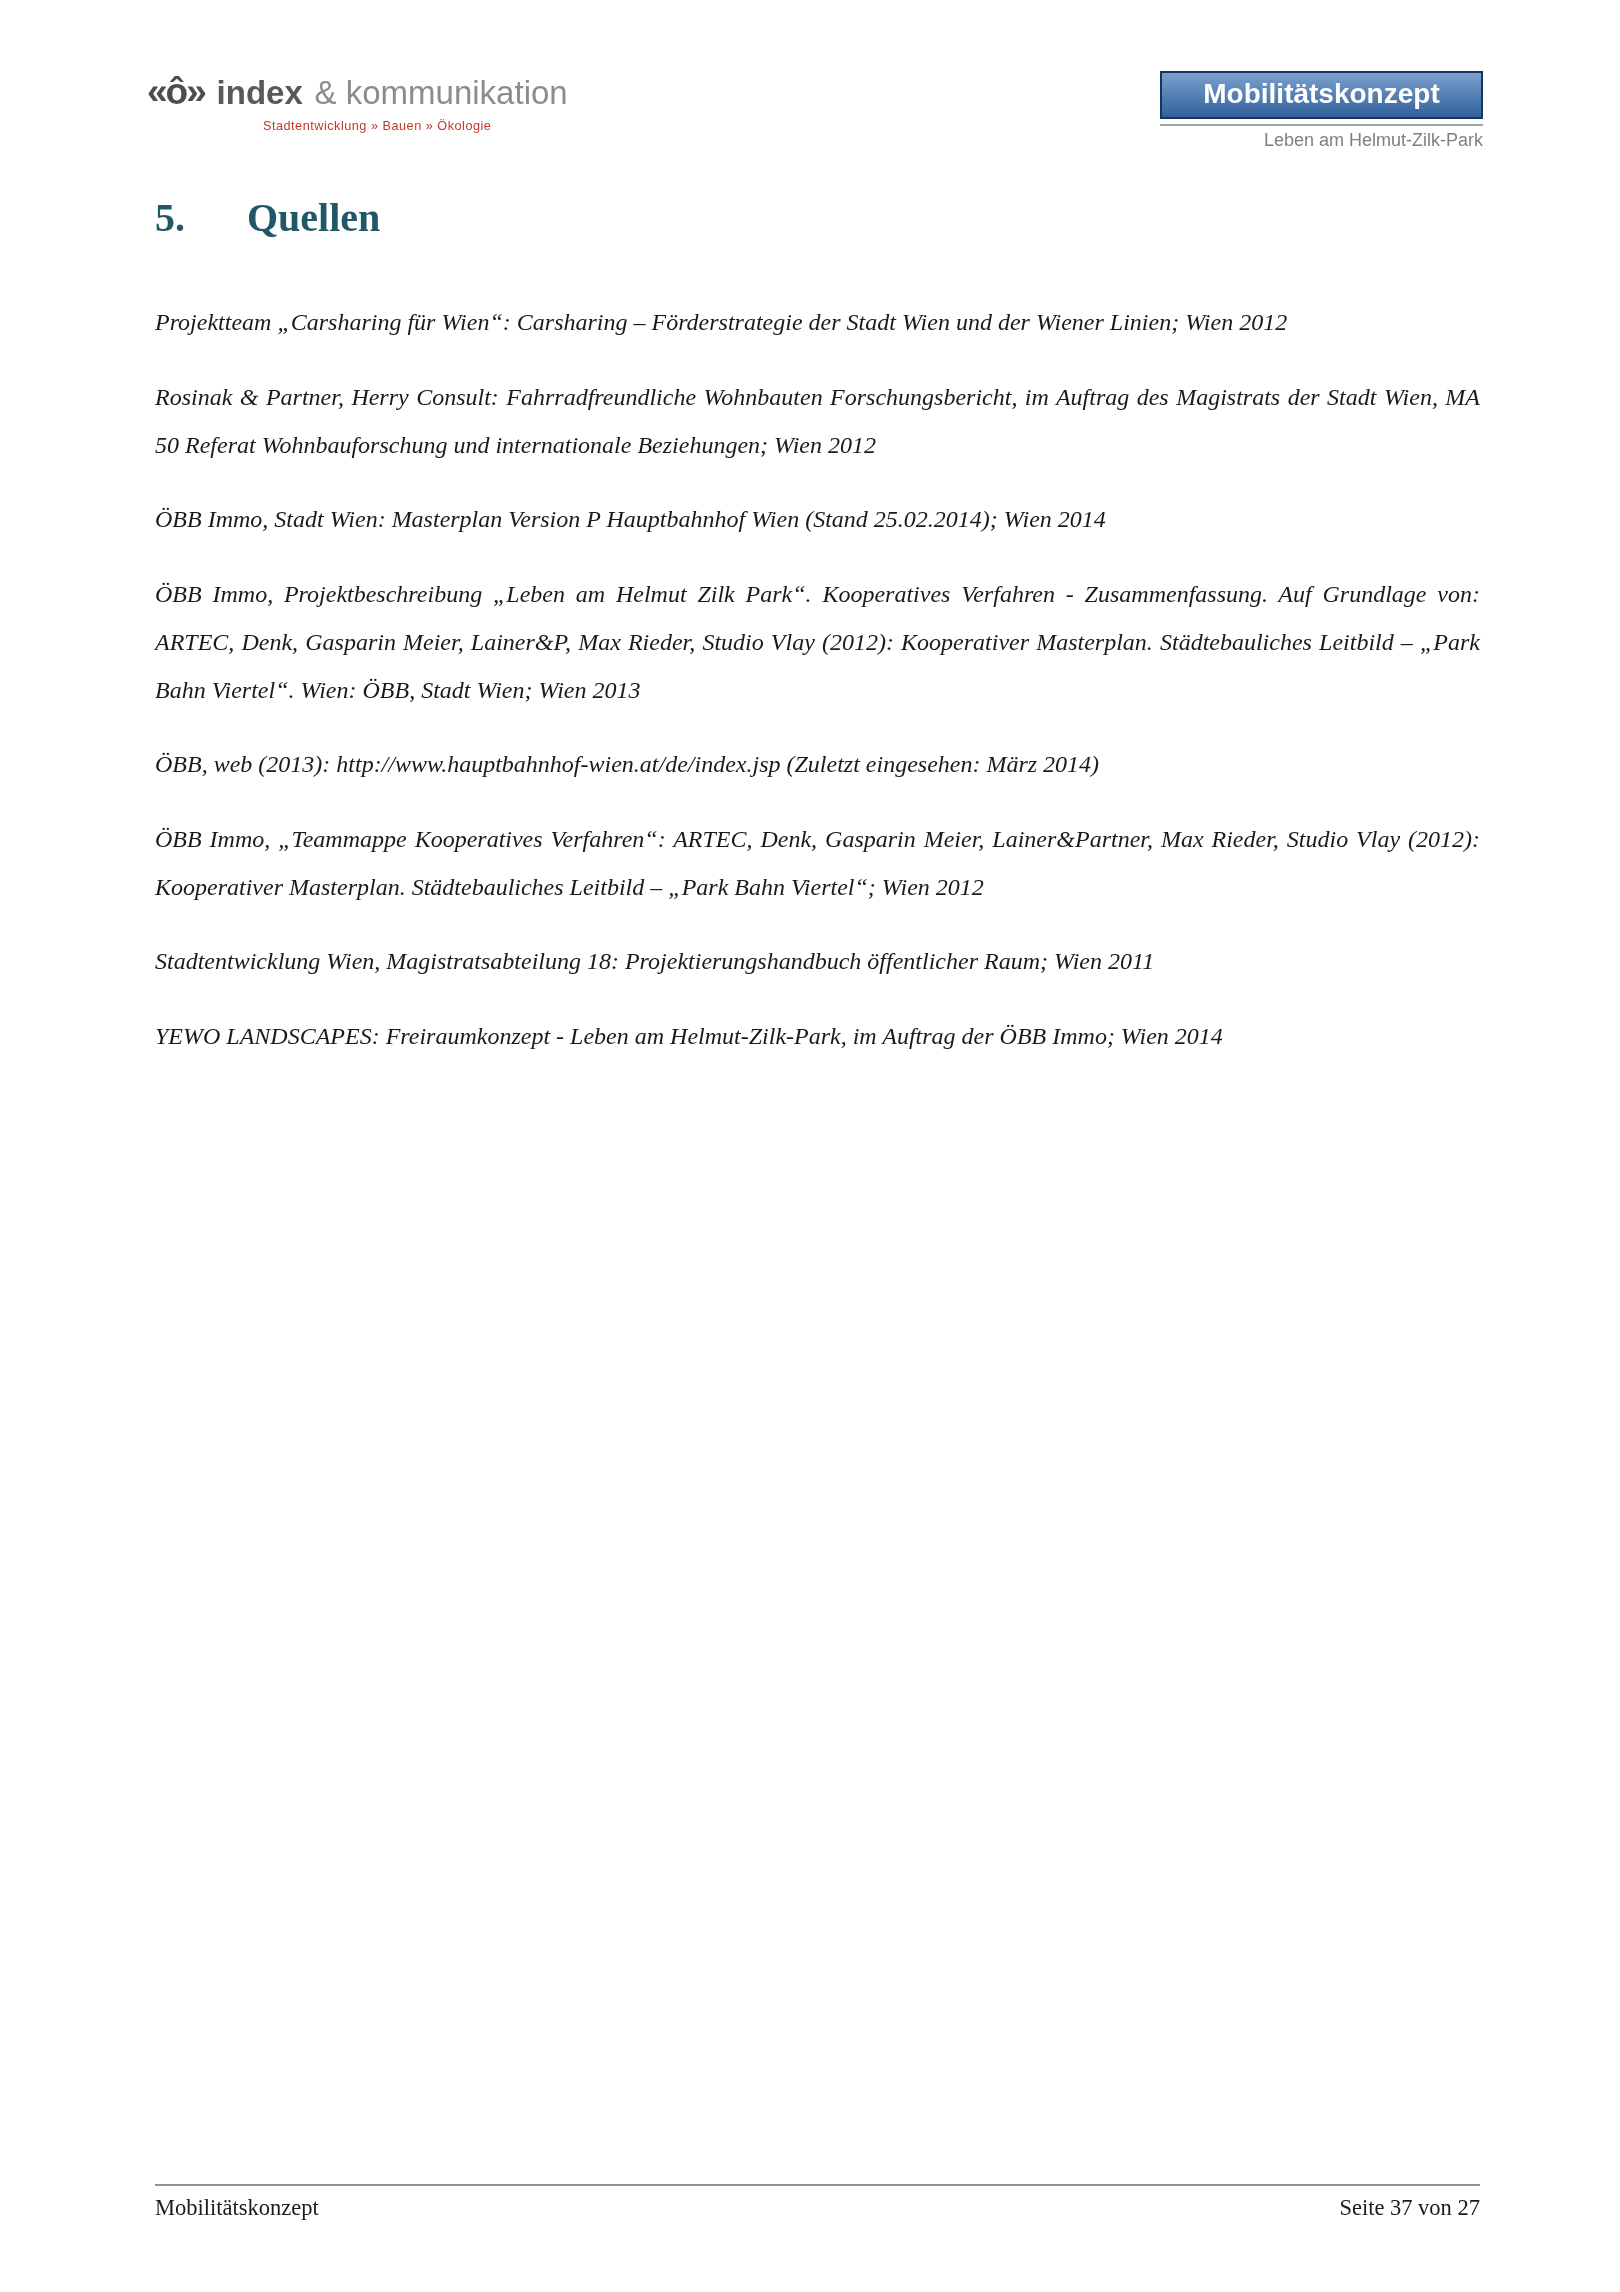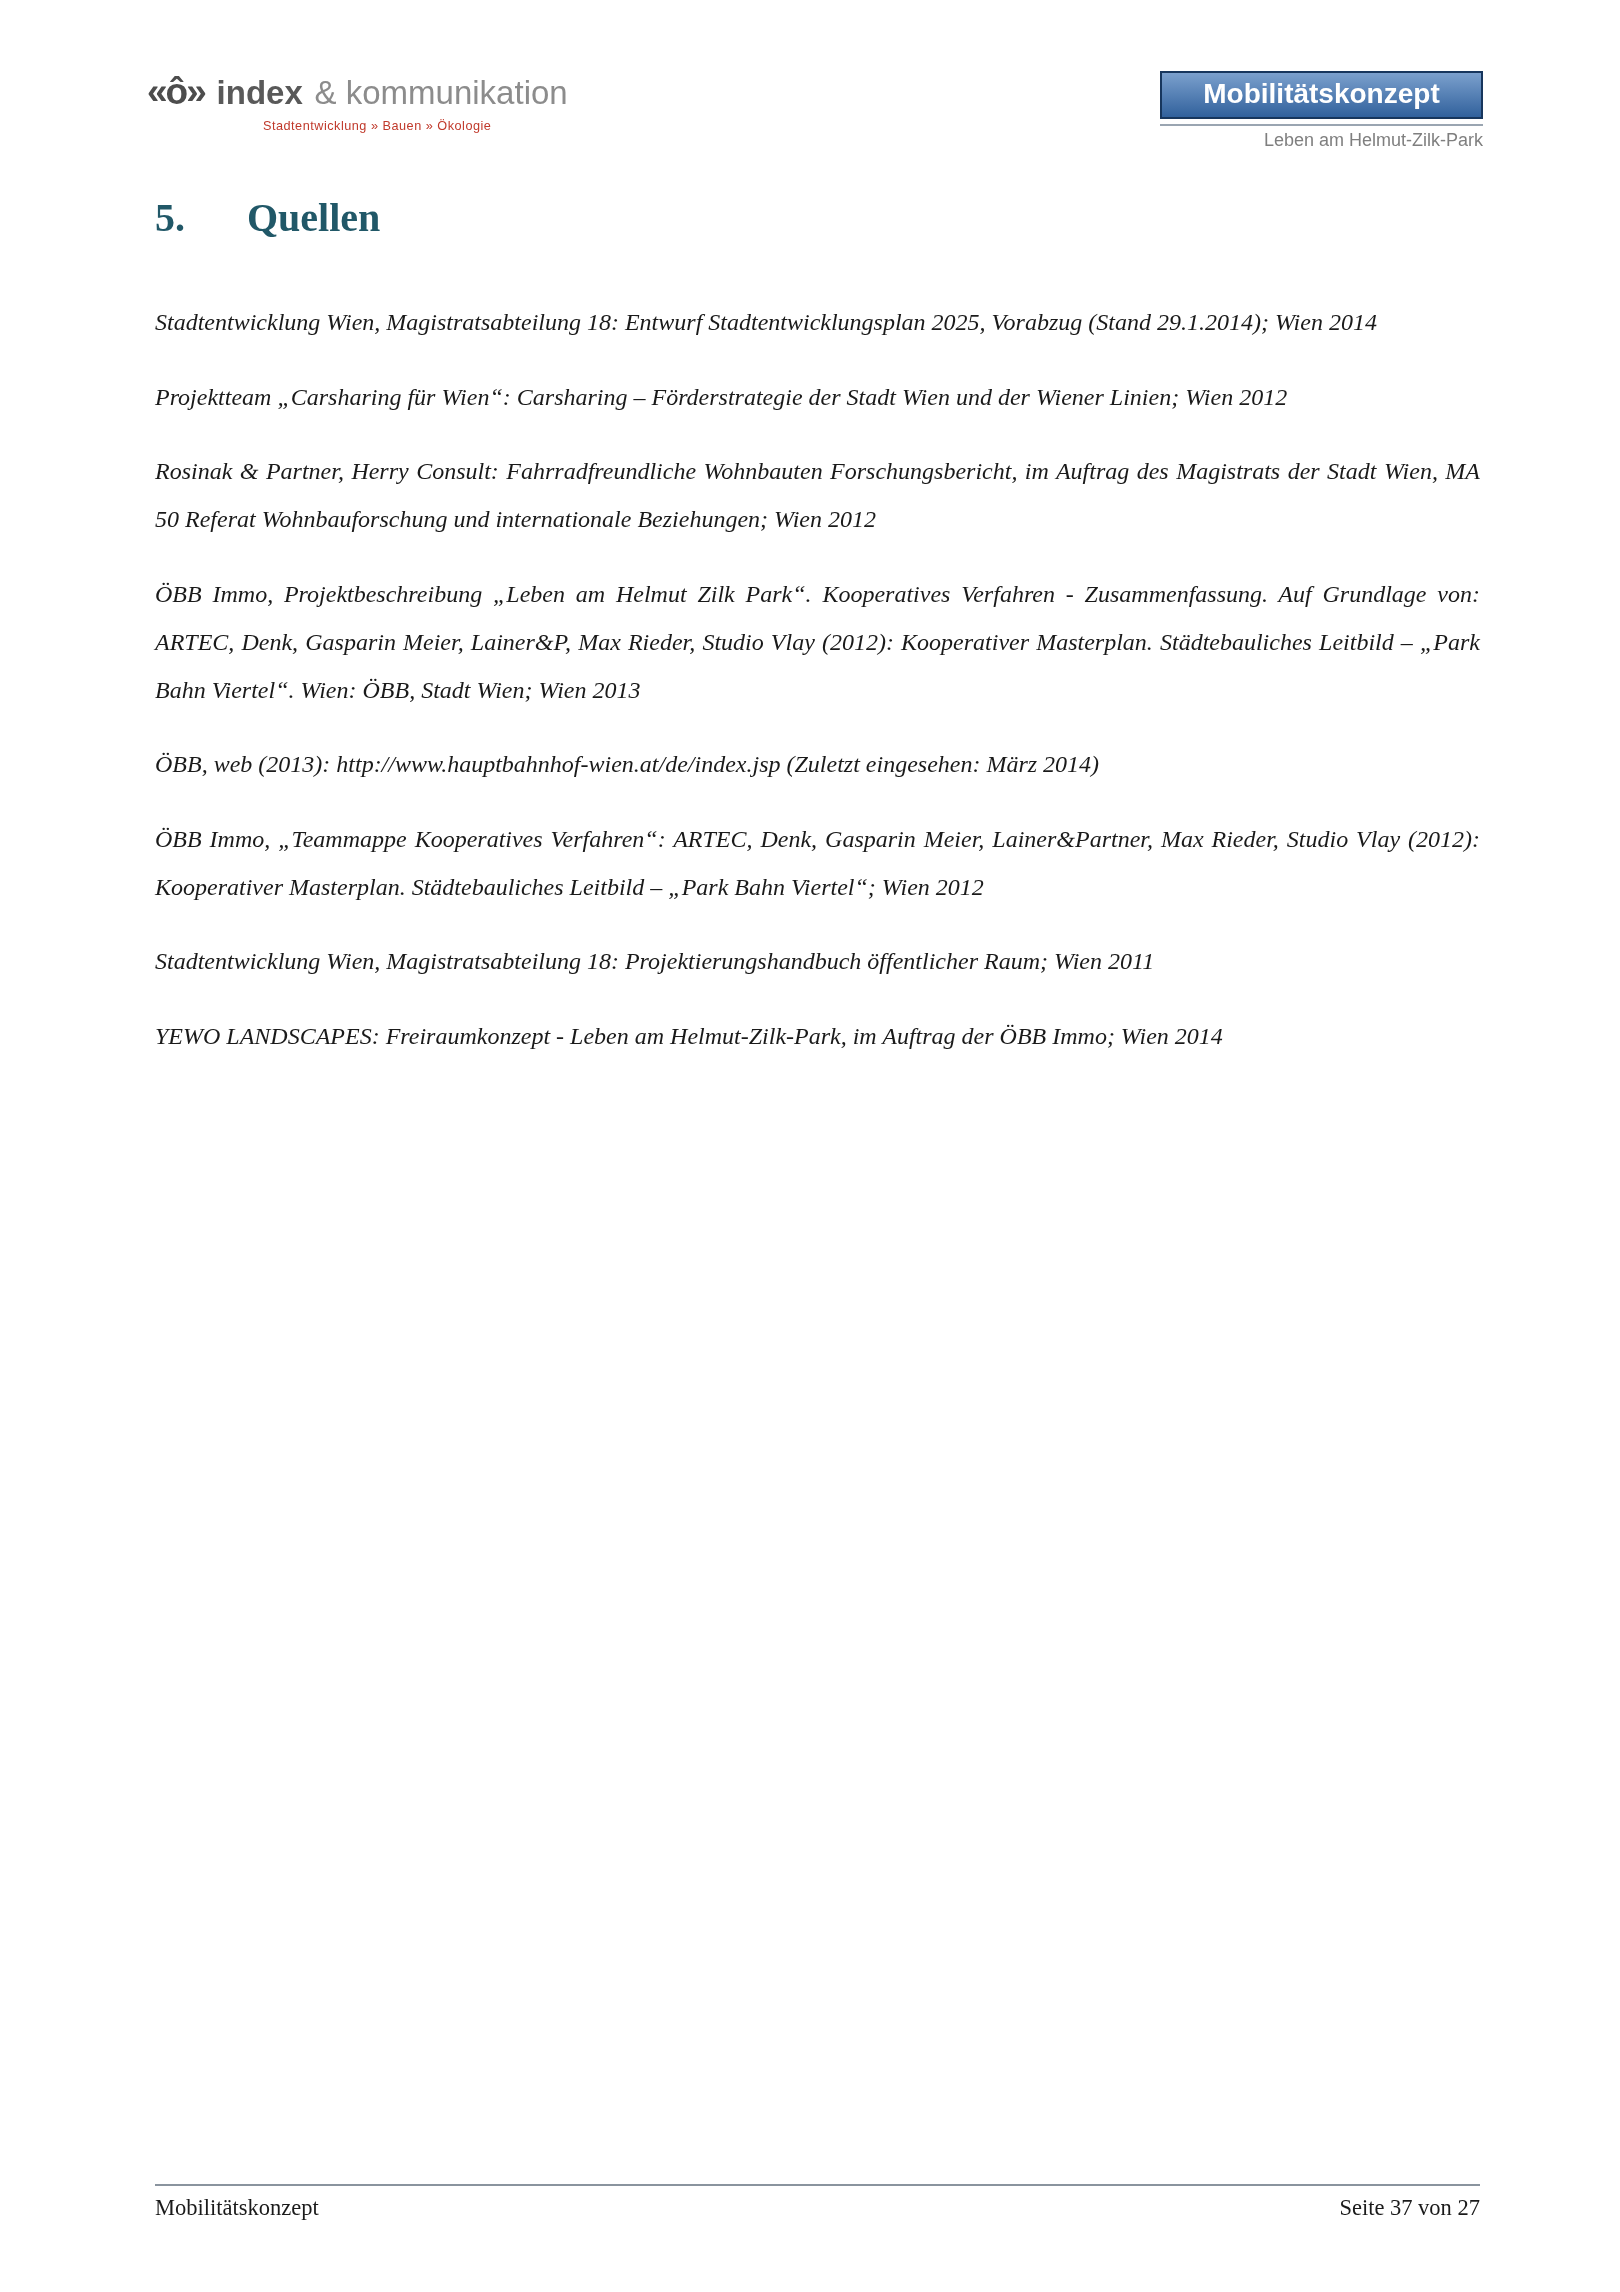--- a/index.html
+++ b/index.html
@@ -141,23 +141,23 @@
       <div class="badge-subtitle">Leben am Helmut-Zilk-Park</div>
     </div>
   </header>
 
   <main class="content">
     <h1 class="section-heading">
       <span class="section-number">5.</span>
       <span class="section-title">Quellen</span>
     </h1>
 
-    <p class="para">Stadtentwicklung Wien, Magistratsabteilung 18: Entwurf Stadtentwicklungsplan 2025, Vorabzug (Stand 29.1.2014); Wien 2014</p>
     <p class="para">Projektteam „Carsharing für Wien“: Carsharing – Förderstrategie der Stadt Wien und der Wiener Linien; Wien 2012</p>
     <p class="para">Rosinak &amp; Partner, Herry Consult: Fahrradfreundliche Wohnbauten Forschungsbericht, im Auftrag des Magistrats der Stadt Wien, MA 50 Referat Wohnbauforschung und internationale Beziehungen; Wien 2012</p>
+    <p class="para">ÖBB Immo, Stadt Wien: Masterplan Version P Hauptbahnhof Wien (Stand 25.02.2014); Wien 2014</p>
     <p class="para">ÖBB Immo, Projektbeschreibung „Leben am Helmut Zilk Park“. Kooperatives Verfahren - Zusammenfassung. Auf Grundlage von: ARTEC, Denk, Gasparin Meier, Lainer&amp;P, Max Rieder, Studio Vlay (2012): Kooperativer Masterplan. Städtebauliches Leitbild – „Park Bahn Viertel“. Wien: ÖBB, Stadt Wien; Wien 2013</p>
     <p class="para">ÖBB, web (2013):  http://www.hauptbahnhof-wien.at/de/index.jsp (Zuletzt eingesehen: März 2014)</p>
     <p class="para">ÖBB Immo, „Teammappe Kooperatives Verfahren“: ARTEC, Denk, Gasparin Meier, Lainer&amp;Partner, Max Rieder, Studio Vlay (2012): Kooperativer Masterplan. Städtebauliches Leitbild – „Park Bahn Viertel“; Wien 2012</p>
     <p class="para">Stadtentwicklung Wien, Magistratsabteilung 18: Projektierungshandbuch öffentlicher Raum; Wien 2011</p>
     <p class="para">YEWO LANDSCAPES: Freiraumkonzept - Leben am Helmut-Zilk-Park, im Auftrag der ÖBB Immo; Wien 2014</p>
   </main>
 
   <footer class="footer">
     <div class="footer-line"></div>
     <div class="footer-row">

